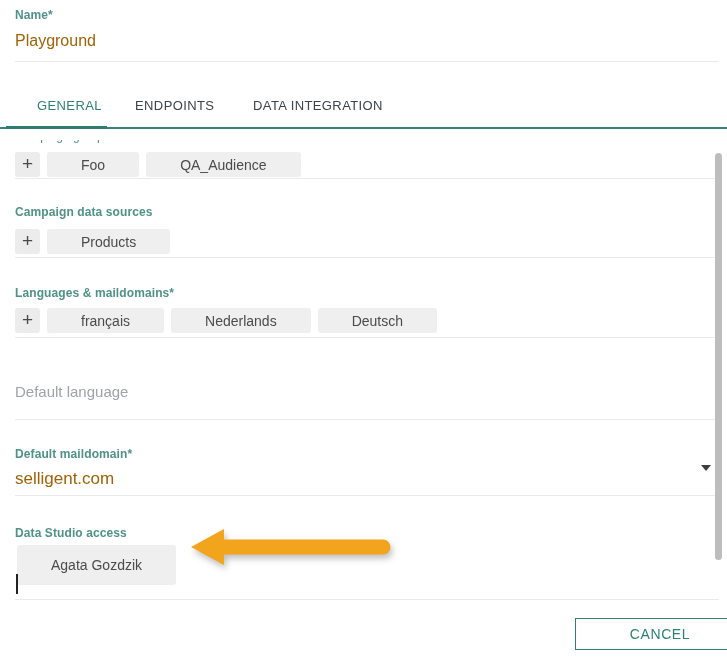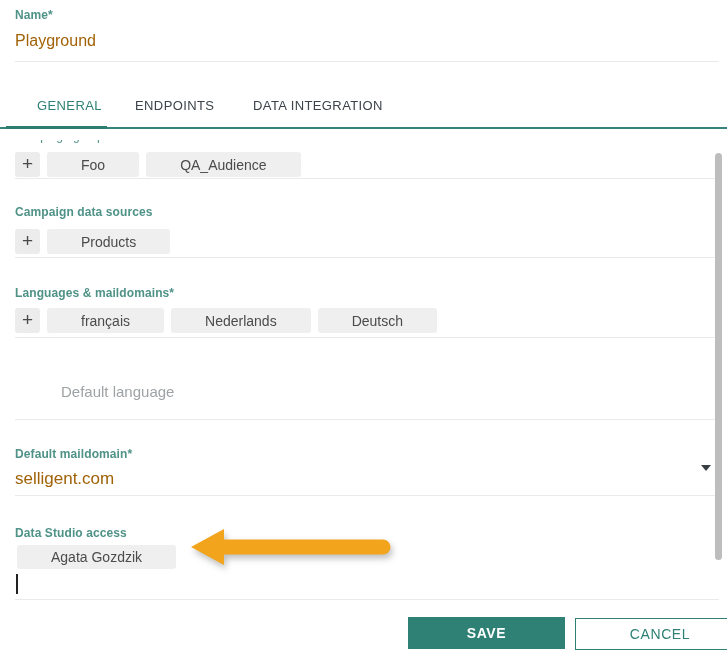--- a/index.html
+++ b/index.html
@@ -31,21 +31,21 @@
     width:25px; height:25px; background:#ececec; border-radius:3px; color:#4a4a4a;
     font-size:19px; line-height:24px; text-align:center; margin-right:7px; cursor:pointer;
     font-weight:400;
   }
   .chip {
     height:25px; display:inline-flex; align-items:center; padding:0 34px;
     background:#efefef; border-radius:3px; color:#4b4b4b; font-size:14px;
     margin-right:7px; white-space:nowrap;
   }
 
-  .placeholder-text { position:absolute; left:15px; font-size:15px; color:#9fa3a6;margin-left:46px; }
+  .placeholder-text { position:absolute; left:15px; font-size:15px; color:#9fa3a6; }
 
   .caret-down {
     position:absolute; left:701px; top:465px; width:0; height:0;
     border-left:5px solid transparent; border-right:5px solid transparent;
     border-top:6px solid #3a3f44; cursor:pointer;
   }
 
   .text-cursor { position:absolute; left:16px; top:574px; width:1.5px; height:20px; background:#222; }
 
   .scroll-thumb {
@@ -107,29 +107,28 @@
   <div class="placeholder-text" style="top:383px">Default language</div>
   <div class="divider" style="top:419px"></div>
 
   <div class="field-label" style="top:447px">Default maildomain*</div>
   <div class="value-text" style="top:469px; font-size:17px">selligent.com</div>
   <div class="caret-down"></div>
   <div class="divider" style="top:495px"></div>
 
   <div class="field-label" style="top:526px">Data Studio access</div>
   <div class="chip-row" style="left:17px; top:545px">
-    <div class="chip" style="height:24px">Agata Gozdzik</div>
+    <div class="chip" style="height:40px">Agata Gozdzik</div>
   </div>
   <div class="text-cursor"></div>
 
   <svg class="annotation-arrow" width="215" height="52" viewBox="0 0 215 52">
     <polygon points="8,26 41,8 41,44" fill="#f2a41d"></polygon>
     <line x1="39" y1="26" x2="200" y2="26" stroke="#f2a41d" stroke-width="15" stroke-linecap="round"></line>
   </svg>
 
   <div class="divider" style="top:599px"></div>
 
   <div class="scroll-thumb"></div>
 
-  <div class="btn btn-save">SAVE</div>
   <div class="btn btn-cancel">CANCEL</div>
 
 </div>
 
 </body></html>

